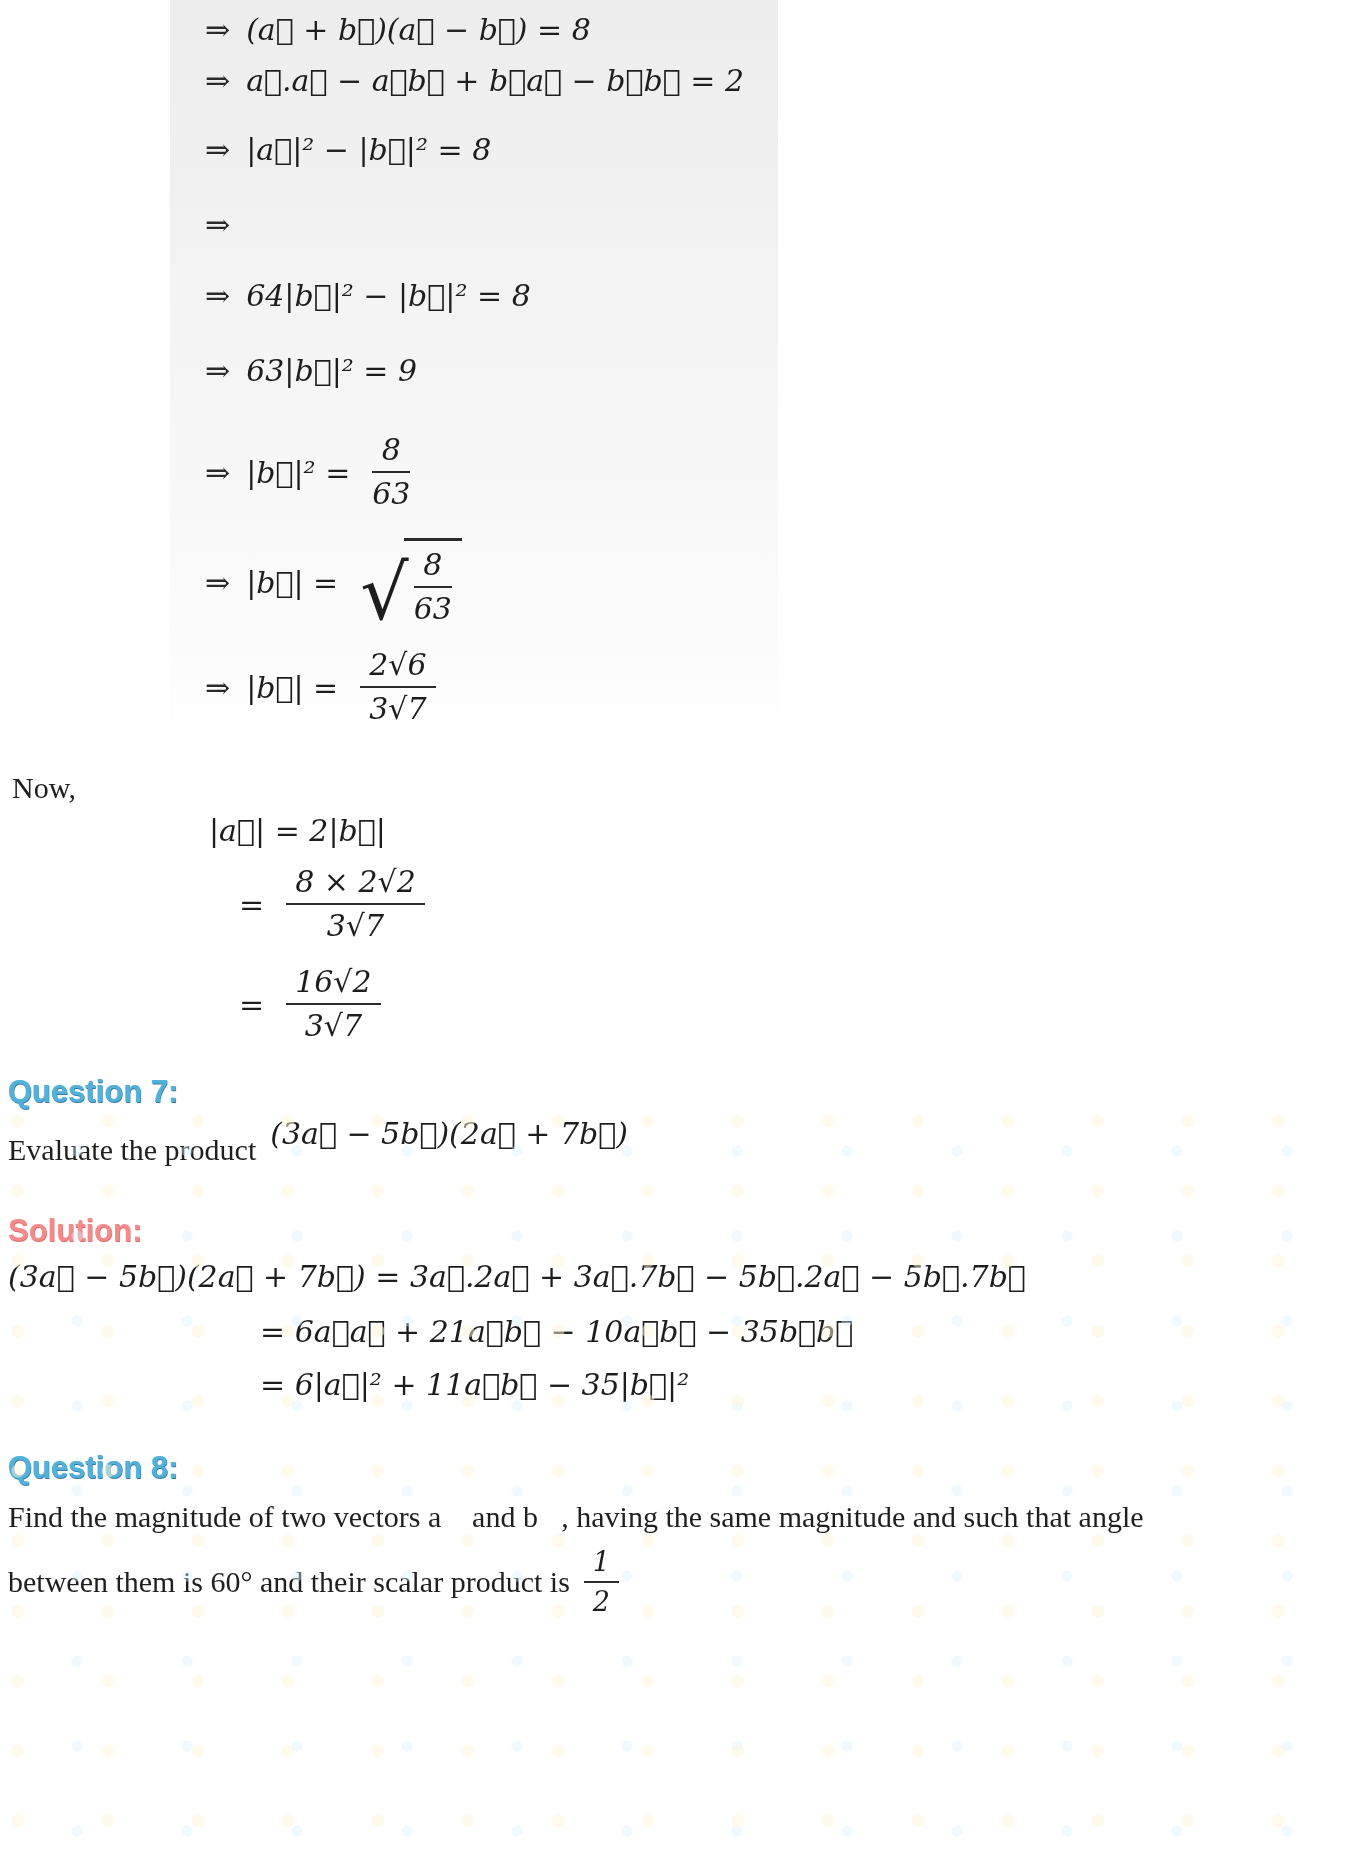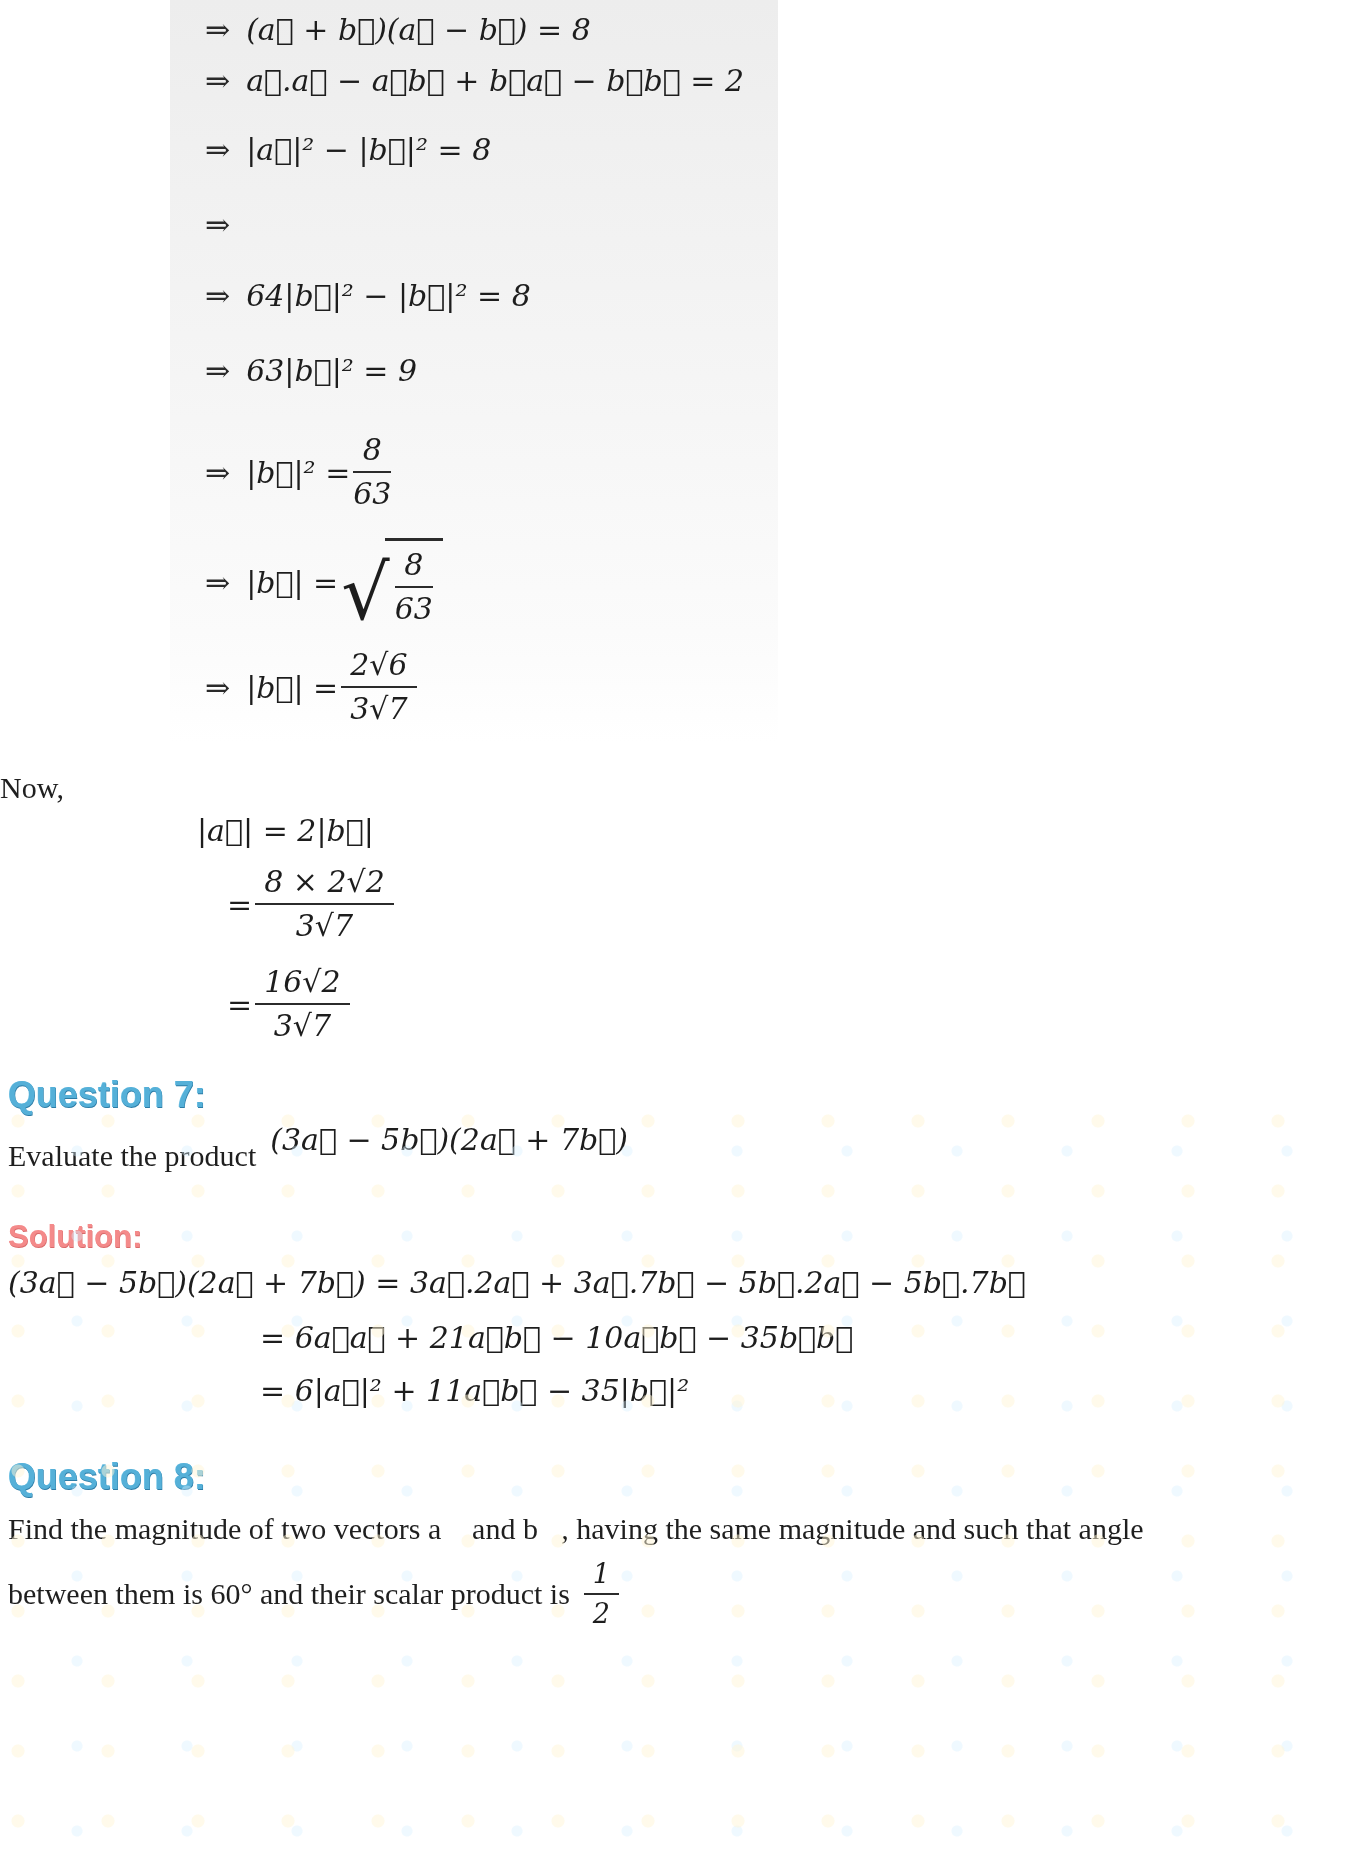--- a/index.html
+++ b/index.html
@@ -51,50 +51,50 @@
     vertical-align: middle;
   }
   .frac .num { border-bottom: 2px solid #2b2b2b; padding: 0 9px 3px; }
   .frac .den { padding-top: 3px; }
   .frac.small { font-size: 27px; }
 
   .root { display: inline-flex; align-items: flex-end; }
   .radic { font-style: normal; font-size: 76px; line-height: 0.9; }
   .radicand { border-top: 3px solid #2b2b2b; margin-left: -5px; padding: 6px 10px 0; }
 
-  .eq-sign { margin-right: 3px; }
+  .eq-sign { margin-right: 22px; }
 
   .derivation {
     margin-left: 170px;
     padding: 12px 34px 16px 35px;
     width: fit-content;
     background: linear-gradient(180deg, #ededed 0%, #f4f4f4 45%, #fbfbfb 85%, #ffffff 100%);
   }
   .derivation .math-line.l1 { margin-bottom: 16px; }
   .derivation .math-line.l2 { margin-bottom: 34px; }
   .derivation .math-line.l3 { margin-bottom: 40px; }
   .derivation .math-line.l4 { margin-bottom: 36px; }
   .derivation .math-line.l5 { margin-bottom: 40px; }
   .derivation .math-line.l6 { margin-bottom: 44px; }
   .derivation .math-line.l7 { margin-bottom: 26px; }
   .derivation .math-line.l8 { margin-bottom: 20px; }
 
-  .now-block { margin-top: 28px; padding-left: 0; }
+  .now-block { margin-top: 28px; padding-left: 12px; }
   .now-label {
     font-size: 31px;
     color: #1f1f1f;
   }
   .now-eq { margin-left: 197px; }
   .now-eq-1 { margin-top: 8px; }
   .now-eq-2 { margin-top: 16px; margin-left: 227px; }
   .now-eq-3 { margin-top: 20px; margin-left: 227px; }
 
   .q-heading {
     font-family: "Liberation Sans", sans-serif;
-    font-size: 36px;
+    font-size: 31px;
     font-weight: bold;
     margin: 0;
     color: #55b0d8;
     text-shadow: 0.5px 0.5px 0 #2d7ca6, -0.5px -0.5px 0 #8fd2ee;
   }
   .sol-heading {
     font-family: "Liberation Sans", sans-serif;
     font-size: 31px;
     font-weight: bold;
     margin: 0;

